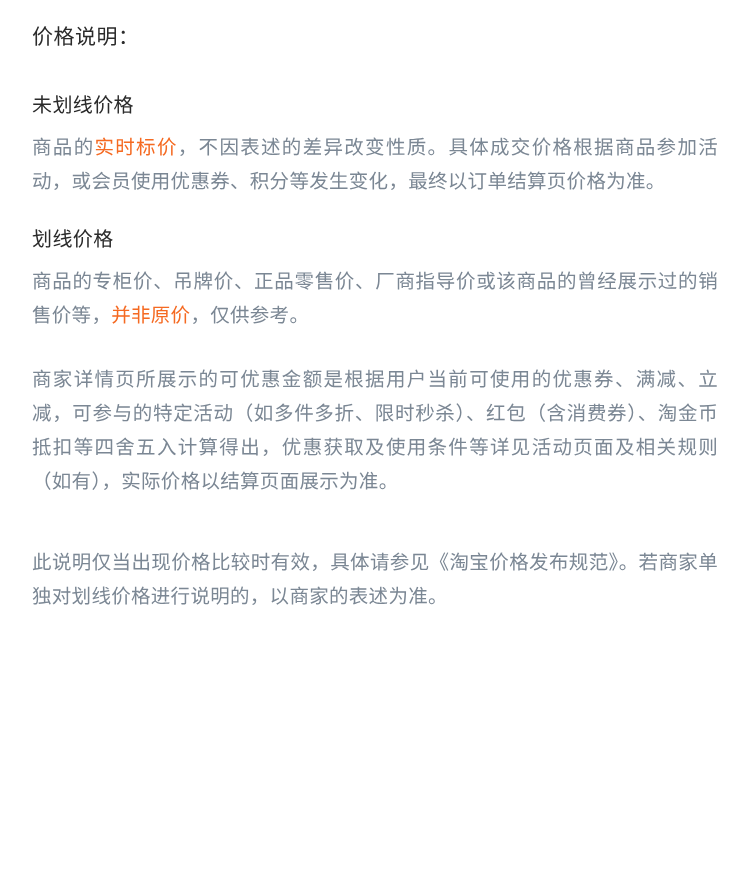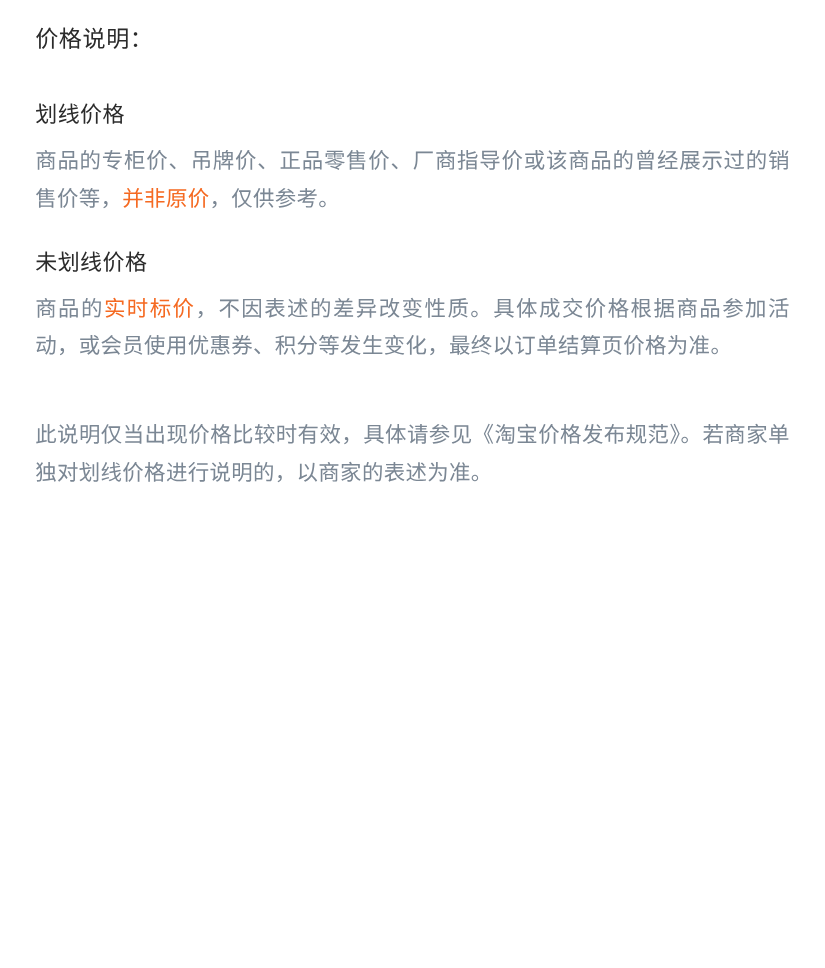--- a/index.html
+++ b/index.html
@@ -61,25 +61,26 @@
   }
 </style>
 </head>
 <body>
 
 <div class="page">
 
   <h1 class="doc-title">价格说明：</h1>
 
   <div class="section">
+    <h2 class="section-heading">未划线价格</h2>
+    <p class="body-text"><span>商品的</span><span class="hl">实时标价</span><span>，不因表述的差异改变性质。具体成交价格根据商品参加活动，或会员使用优惠券、积分等发生变化，最终以订单结算页价格为准。</span></p>
+  </div>
+
+  <div class="section">
     <h2 class="section-heading">划线价格</h2>
     <p class="body-text"><span>商品的专柜价、吊牌价、正品零售价、厂商指导价或该商品的曾经展示过的销售价等，</span><span class="hl">并非原价</span><span>，仅供参考。</span></p>
   </div>
 
-  <div class="section">
-    <h2 class="section-heading">未划线价格</h2>
-    <p class="body-text"><span>商品的</span><span class="hl">实时标价</span><span>，不因表述的差异改变性质。具体成交价格根据商品参加活动，或会员使用优惠券、积分等发生变化，最终以订单结算页价格为准。</span></p>
-  </div>
-
+  <p class="body-text para-gap">商家详情页所展示的可优惠金额是根据用户当前可使用的优惠券、满减、立减，可参与的特定活动（如多件多折、限时秒杀）、红包（含消费券）、淘金币抵扣等四舍五入计算得出，优惠获取及使用条件等详见活动页面及相关规则（如有），实际价格以结算页面展示为准。</p>
 
   <p class="body-text para-gap-2">此说明仅当出现价格比较时有效，具体请参见《淘宝价格发布规范》。若商家单独对划线价格进行说明的，以商家的表述为准。</p>
 
 </div>
 
 </body></html>

